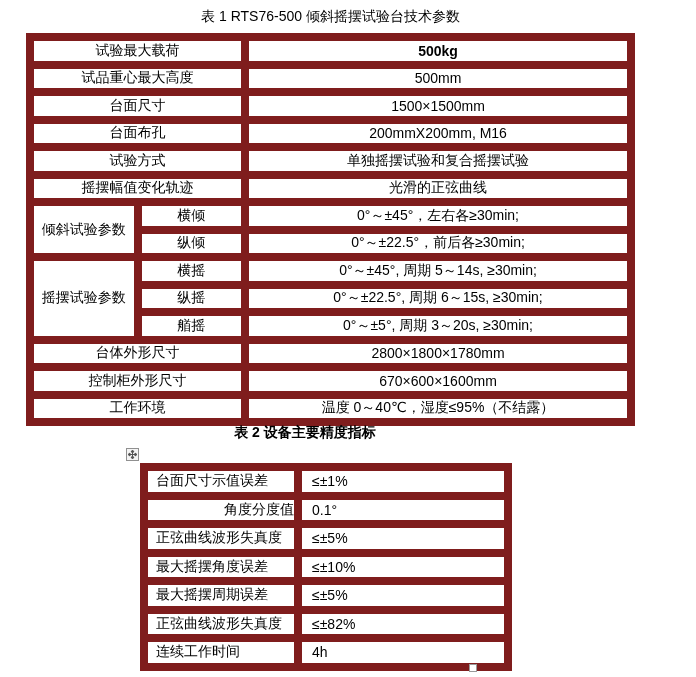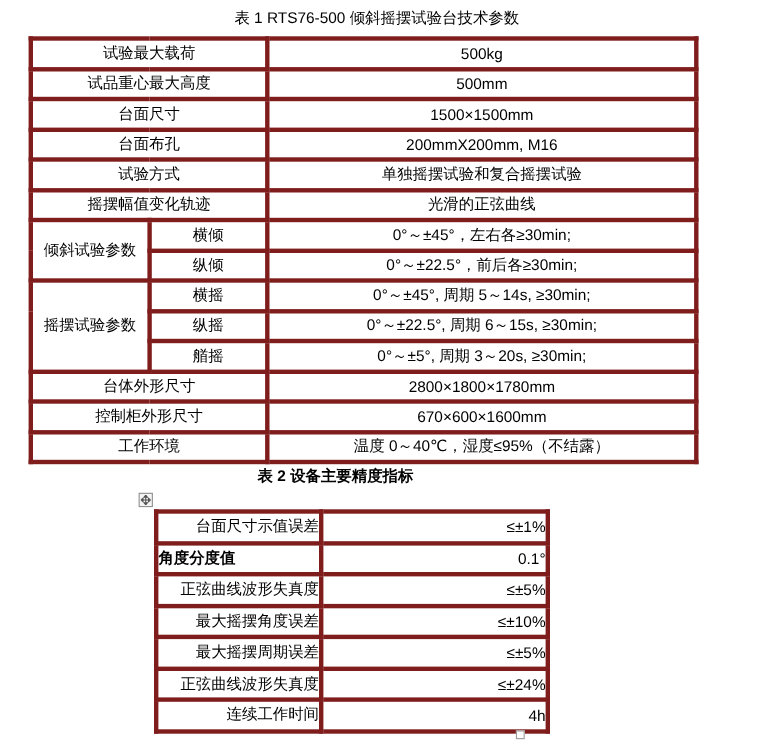--- a/index.html
+++ b/index.html
@@ -12,52 +12,52 @@
     overflow:hidden;
   }
   .caption{
     position:absolute;
     text-align:center;
     font-size:14px;
     line-height:16px;
     color:#000;
     white-space:nowrap;
   }
-  #t1-caption{left:38px;top:8px;width:609px;}
+  #t1-caption{left:26px;top:8px;width:609px;}
   #t2-caption{left:140px;top:424px;width:330px;font-weight:bold;}
 
   table{
     border-collapse:collapse;
     table-layout:fixed;
     position:absolute;
     background:#fff;
   }
   td{
-    border:4px solid #7f1d1d;
+    border:8px solid #7f1d1d;
     font-size:14px;
     padding:0;
     overflow:hidden;
     white-space:nowrap;
   }
 
   
   #table1{left:26px;top:33px;width:609px;height:385px;}
   #table1 tr{height:27.5px;}
   #table1 td{text-align:center;vertical-align:middle;}
   #table1 .colA{width:172px;}
   #table1 .colB{width:122px;text-align:center;}
-  #table1 .colC{width:315px;}
+  #table1 .colC{width:315px;font-weight:bold;}
 
   
   #table2{left:140px;top:463px;width:330px;height:200px;}
   #table2 tr{height:28.5px;}
-  #table2 td{vertical-align:middle;text-align:right;}
+  #table2 td{vertical-align:middle;text-align:left;}
   #table2 .t2-label{width:138px;padding-left:8px;}
   #table2 .t2-value{width:192px;padding-left:10px;}
-  #table2 tr.center-row .t2-label{text-align:left;padding-left:0;font-weight:bold;}
+  #table2 tr.center-row .t2-label{text-align:right;padding-left:0;}
 
   
   #move-handle{
     position:absolute;left:126px;top:448px;
     width:13px;height:13px;
     border:1px solid #909090;
     background:#f4f4f4;
     display:flex;align-items:center;justify-content:center;
     box-sizing:border-box;
   }
@@ -174,21 +174,21 @@
     <tr>
       <td class="t2-label">最大摇摆角度误差</td>
       <td class="t2-value">≤±10%</td>
     </tr>
     <tr>
       <td class="t2-label">最大摇摆周期误差</td>
       <td class="t2-value">≤±5%</td>
     </tr>
     <tr>
       <td class="t2-label">正弦曲线波形失真度</td>
-      <td class="t2-value">≤±24%</td>
+      <td class="t2-value">≤±82%</td>
     </tr>
     <tr>
       <td class="t2-label">连续工作时间</td>
       <td class="t2-value">4h</td>
     </tr>
   </tbody>
 </table>
 
 <div id="resize-handle"></div>
 

